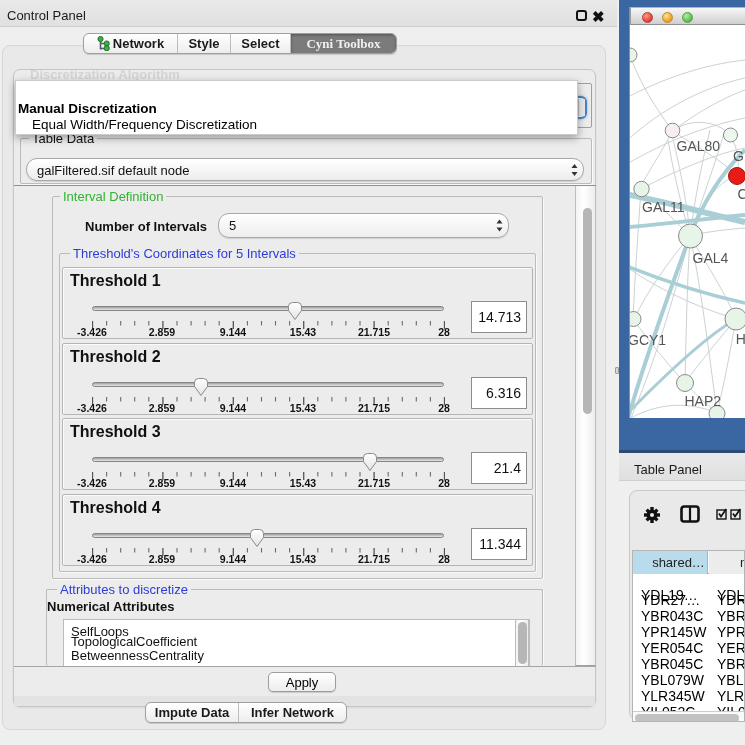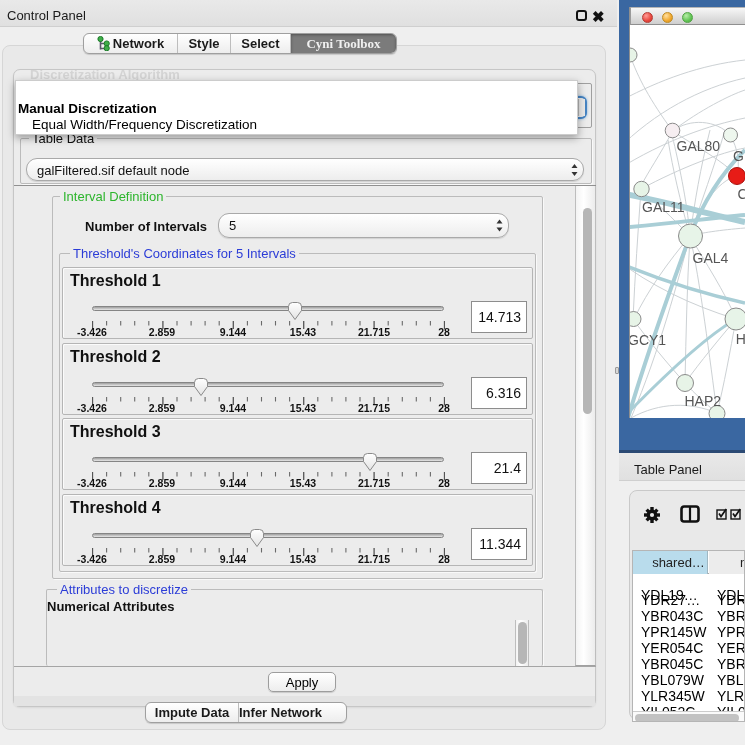--- a/index.html
+++ b/index.html
@@ -344,34 +344,39 @@
         <span style="left:315px;">21.715</span>
         <span style="left:385px;">28</span>
       </div>
   <div class="vbox">11.344</div>
 </div>
 
   <div class="group" style="left:46px;top:589px;width:497px;height:77px;border-bottom:none;">
     <div class="gtitle" style="color:#2b3cd7;left:10px;">Attributes to discretize</div>
   </div>
   <div class="abs" style="left:47px;top:599px;font-size:13px;font-weight:bold;color:#111;">Numerical Attributes</div>
+  <div id="attrlist">
+    <div>SelfLoops</div>
+    <div>TopologicalCoefficient</div>
+    <div>BetweennessCentrality</div>
+  </div>
   <div class="vsb" style="left:515px;top:620px;width:14px;height:46px;">
     <div class="th" style="top:2px;height:42px;"></div>
   </div>
 
   <div class="vsb" style="left:575px;top:185px;width:21px;height:481px;border-top:1px solid #909090;border-bottom:1px solid #a0a0a0;">
     <div class="th" style="left:7px;width:9px;top:22px;height:206px;"></div>
   </div>
   <div class="abs" style="left:14px;top:185px;width:582px;height:1px;background:#909090;"></div>
   <div class="abs" style="left:14px;top:666px;width:582px;height:1px;background:#a5a5a5;"></div>
   <div class="abs" style="left:14px;top:696px;width:581px;height:10px;background:#e3e3e3;"></div>
   <div id="applyBtn">Apply</div>
   <div id="bottabs" class="tabrow">
     <div class="tb" style="width:93px;padding:2px 0 0 0;text-align:center;">Impute Data</div>
-    <div class="tb" style="width:107px;padding:2px 0 0 0;">Infer Network</div>
+    <div class="tb" style="width:107px;padding:2px 0 0 0;text-align:center;">Infer Network</div>
   </div>
 </div>
 
 <div id="popup">
   <div class="it1">Manual Discretization</div>
   <div class="it2">Equal Width/Frequency Discretization</div>
 </div>
 
 <div id="rcol">
   <div id="bluebg"></div>

